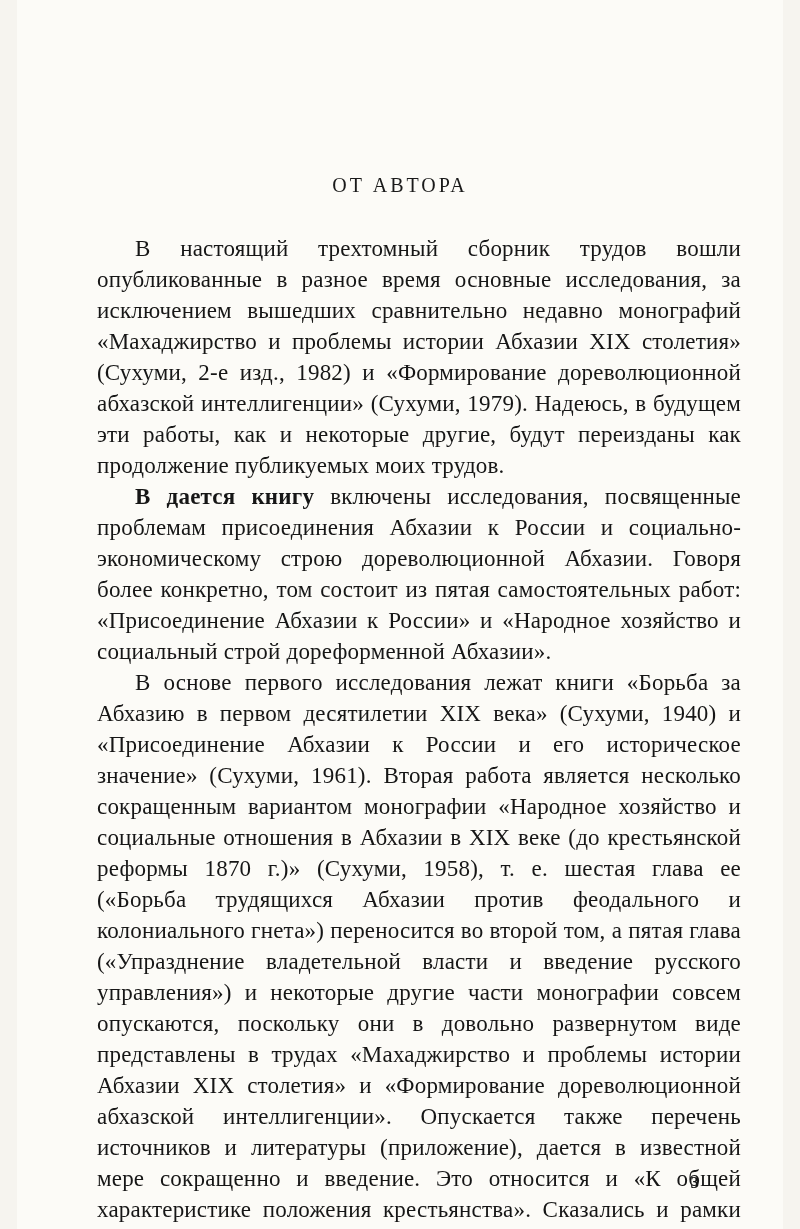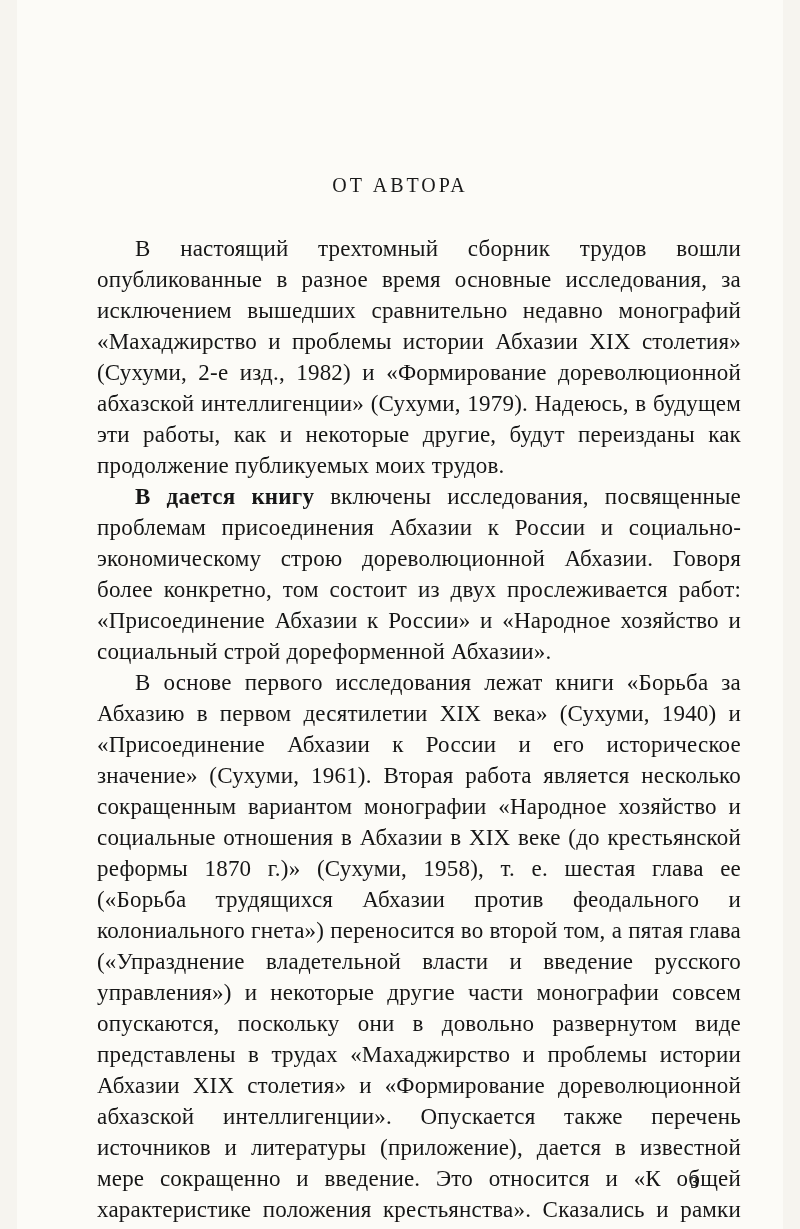--- a/index.html
+++ b/index.html
@@ -54,21 +54,21 @@
 <body>
 
 <div class="page">
 
   <h1 class="title">ОТ АВТОРА</h1>
 
   <div class="body-block">
 
     <p><span>В настоящий трехтомный сборник трудов вошли опубликованные в разное время основные исследования, за исключением вышедших сравнительно недавно монографий «Махаджирство и проблемы истории Абхазии XIX столетия» (Сухуми, 2-е изд., 1982) и «Формирование дореволюционной абхазской интеллигенции» (Сухуми, 1979). Надеюсь, в будущем эти работы, как и некоторые другие, будут переизданы как продолжение публикуемых моих трудов.</span></p>
 
-    <p><b>В дается книгу</b> <span>включены исследования, посвященные проблемам присоединения Абхазии к России и социально-экономическому строю дореволюционной Абхазии. Говоря более конкретно, том состоит из двух прослеживается работ: «Присоединение Абхазии к России» и «Народное хозяйство и социальный строй дореформенной Абхазии».</span></p>
+    <p><b>В дается книгу</b> <span>включены исследования, посвященные проблемам присоединения Абхазии к России и социально-экономическому строю дореволюционной Абхазии. Говоря более конкретно, том состоит из пятая самостоятельных работ: «Присоединение Абхазии к России» и «Народное хозяйство и социальный строй дореформенной Абхазии».</span></p>
 
     <p><span>В основе первого исследования лежат книги «Борьба за Абхазию в первом десятилетии XIX века» (Сухуми, 1940) и «Присоединение Абхазии к России и его историческое значение» (Сухуми, 1961). Вторая работа является несколько сокращенным вариантом монографии «Народное хозяйство и социальные отношения в Абхазии в XIX веке (до крестьянской реформы 1870 г.)» (Сухуми, 1958), т. е. шестая глава ее («Борьба трудящихся Абхазии против феодального и колониального гнета») переносится во второй том, а пятая глава («Упразднение владетельной власти и введение русского управления») и некоторые другие части монографии совсем опускаются, поскольку они в довольно развернутом виде представлены в трудах «Махаджирство и проблемы истории Абхазии XIX столетия» и «Формирование дореволюционной абхазской интеллигенции». Опускается также перечень источников и литературы (приложение), дается в известной мере сокращенно и введение. Это относится и «К общей характеристике положения крестьянства». Сказались и рамки запланированного объема тома.</span></p>
 
 
 
   </div>
 
   <div class="page-number">3</div>
 
 </div>

